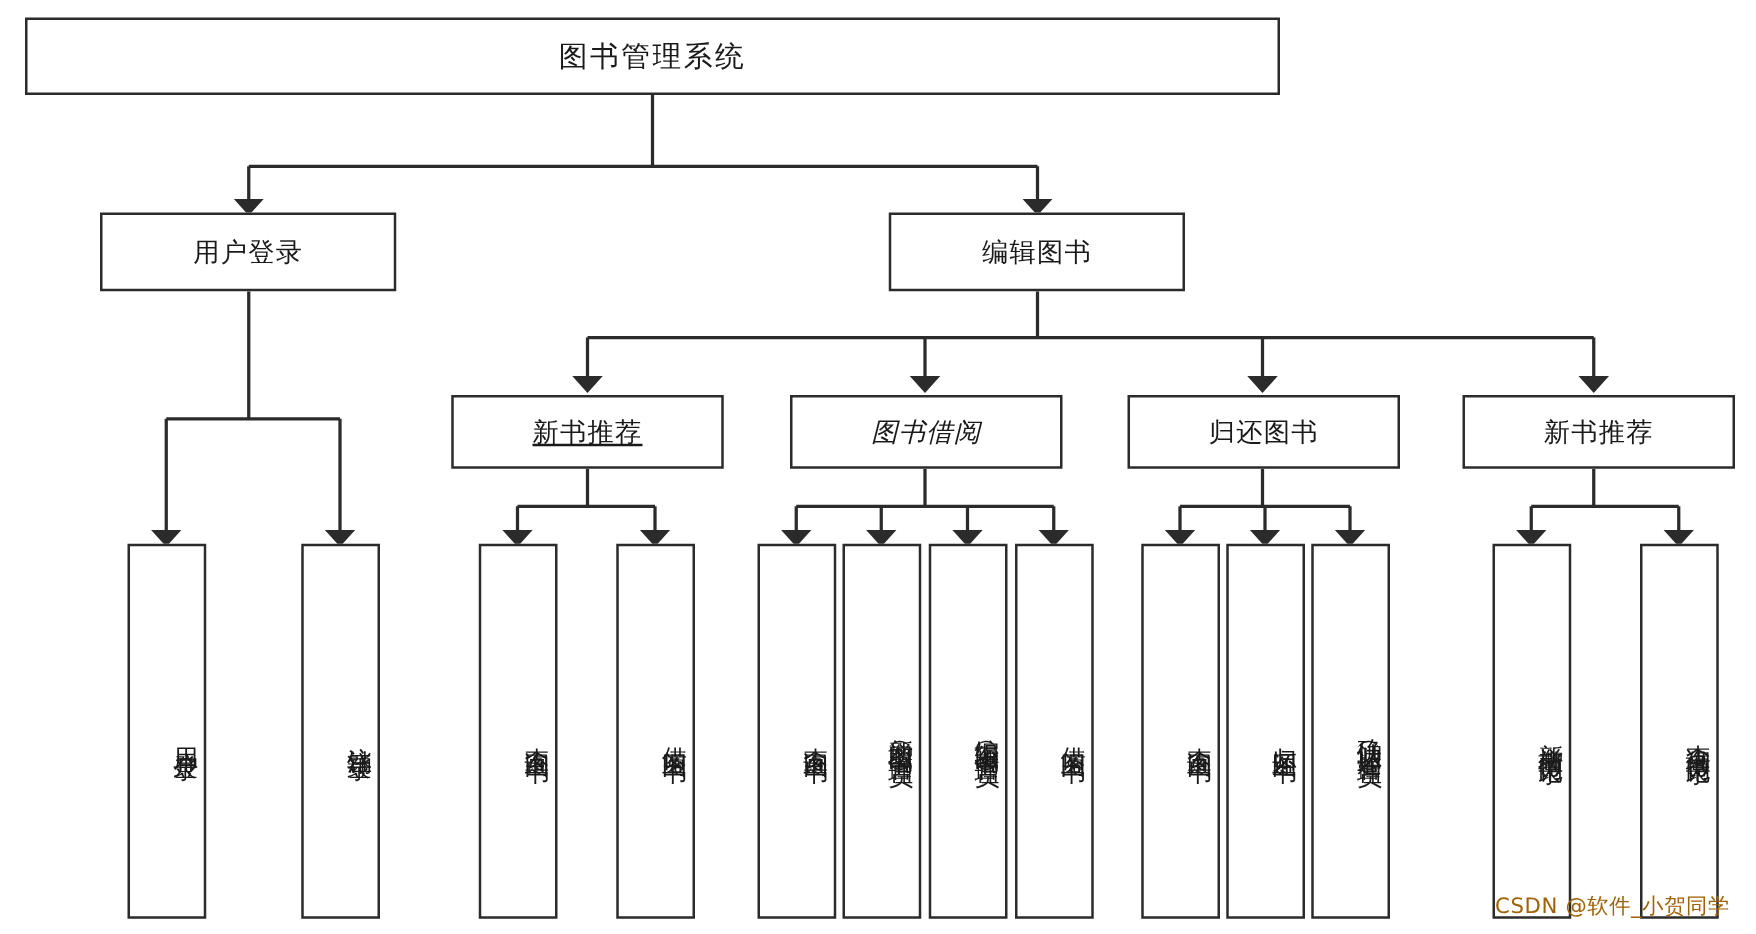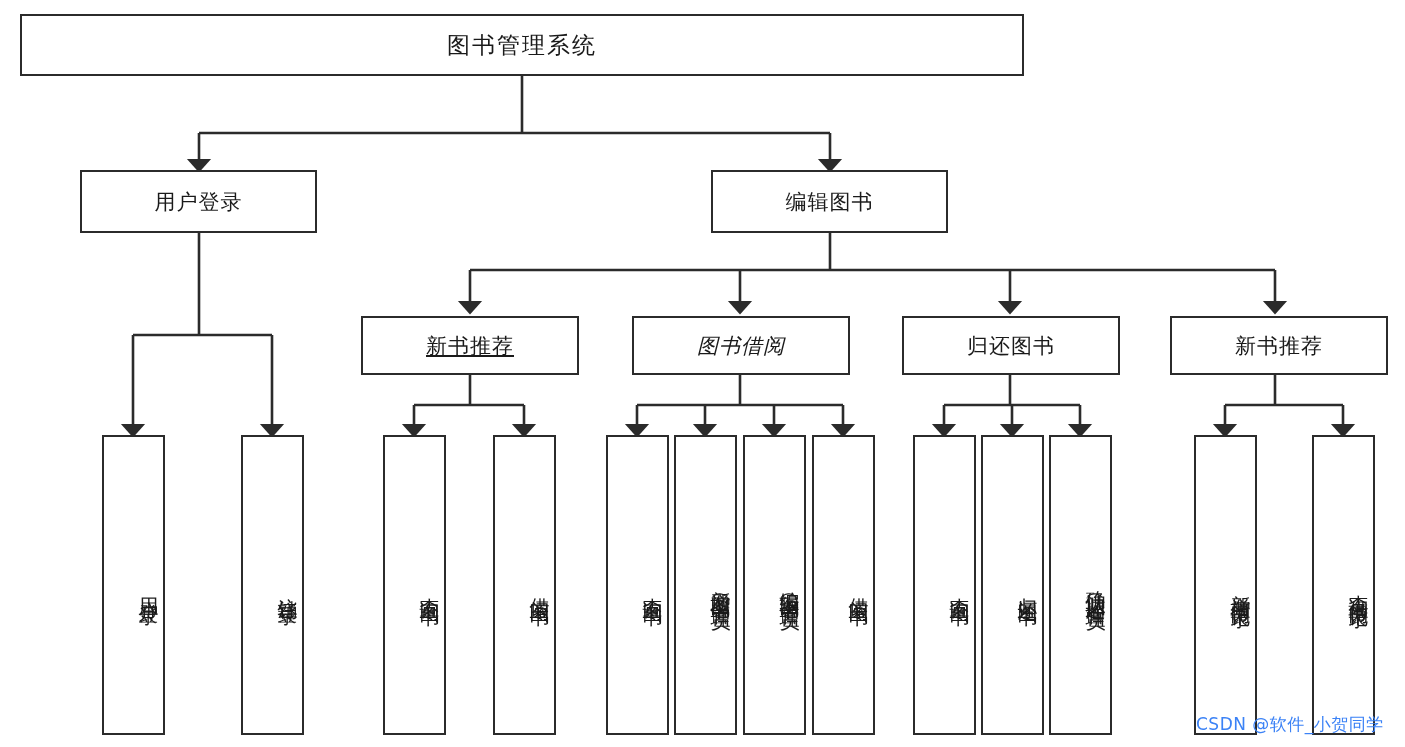--- a/index.html
+++ b/index.html
@@ -44,21 +44,21 @@
   .node.v > span{display:block;}
 
   
   #wires{position:absolute;left:0;top:0;width:1405px;height:747px;pointer-events:none;}
 
   
   #watermark{
     position:absolute;
     left:1196px;top:713px;
     font-size:17px;
-    color:#3b82f6;
+    color:#a16207;
     letter-spacing:0.5px;
     white-space:nowrap;
     font-family:"DejaVu Sans","Liberation Sans",sans-serif;
   }
 </style>
 </head>
 <body>
 
 <div id="diagram">
 

